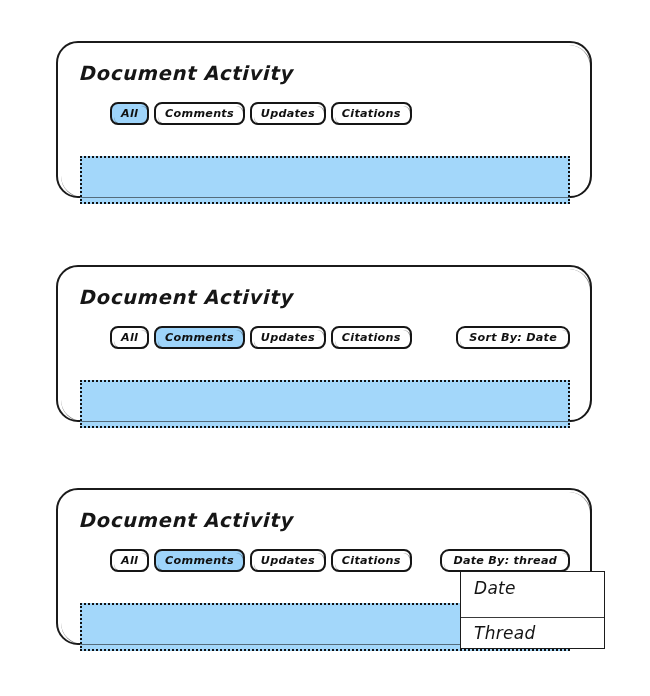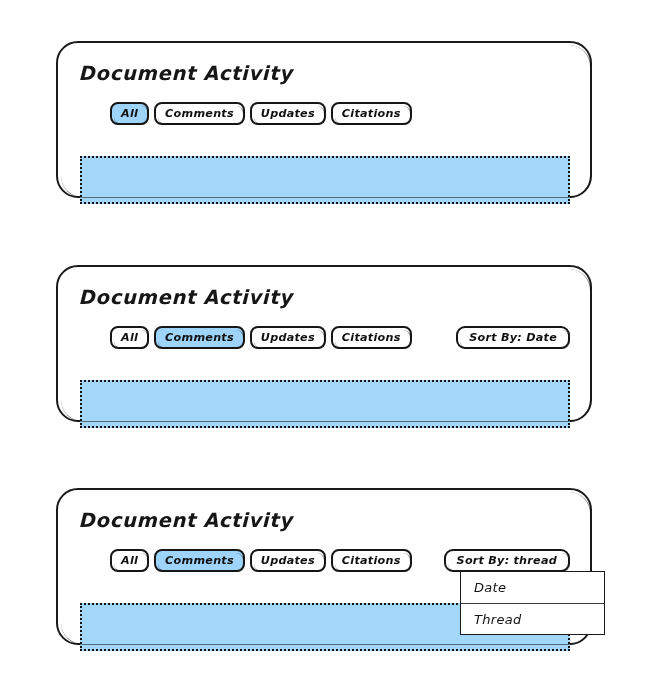--- a/index.html
+++ b/index.html
@@ -137,30 +137,31 @@
     border: 1.8px solid #1b1b1b;
     box-sizing: border-box;
     z-index: 50;
   }
   .dropdown-item {
     height: 31px;
     display: flex;
     align-items: center;
     padding-left: 13px;
     box-sizing: border-box;
-    font-size: 13px;
+    font-size: 17px;
     font-weight: 500;
     color: #141414;
     font-style: italic;
     letter-spacing: .3px;
     cursor: pointer;
     background: #ffffff;
   }
   .dropdown-item + .dropdown-item {
     border-top: 1.4px solid #3a3a3a;
+    margin-top: 14px;
   }
 </style>
 </head>
 <body>
 
 <div class="stage">
 
   <div class="card" id="card-1">
     <div class="card-title">Document Activity</div>
 
@@ -219,21 +220,21 @@
         <span>Comments</span>
       </div>
       <div class="pill">
         <span>Updates</span>
       </div>
       <div class="pill">
         <span>Citations</span>
       </div>
       <div class="spacer"></div>
       <div class="pill sort">
-        <span>Sort By: thread</span>
+        <span>Date By: thread</span>
       </div>
     </div>
 
     <div class="content-block"></div>
   </div>
 
   <div class="dropdown">
     <div class="dropdown-item">
       <span>Date</span>
     </div>

